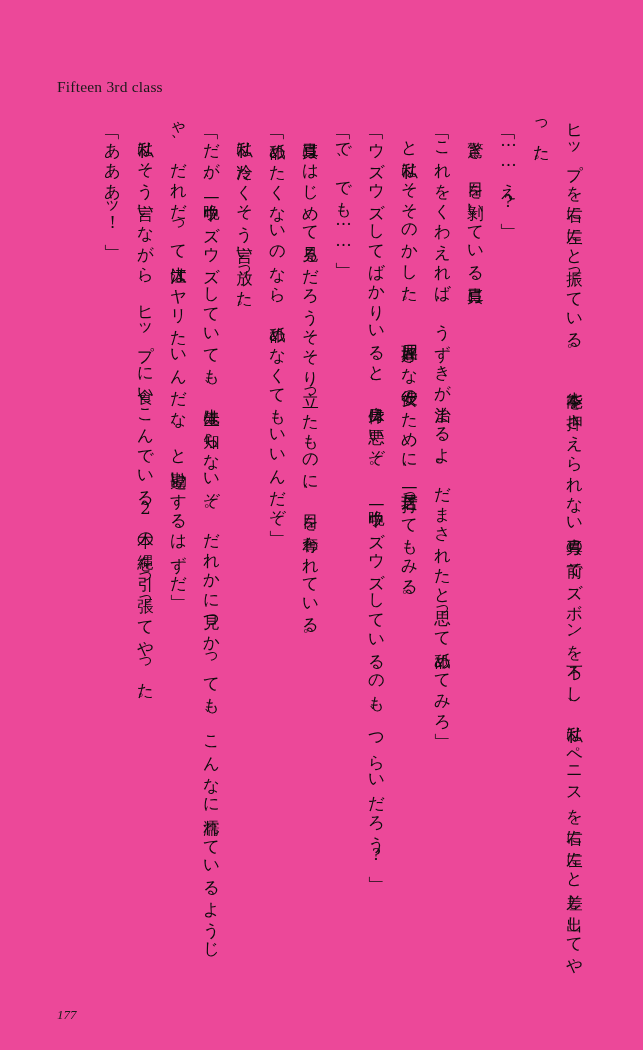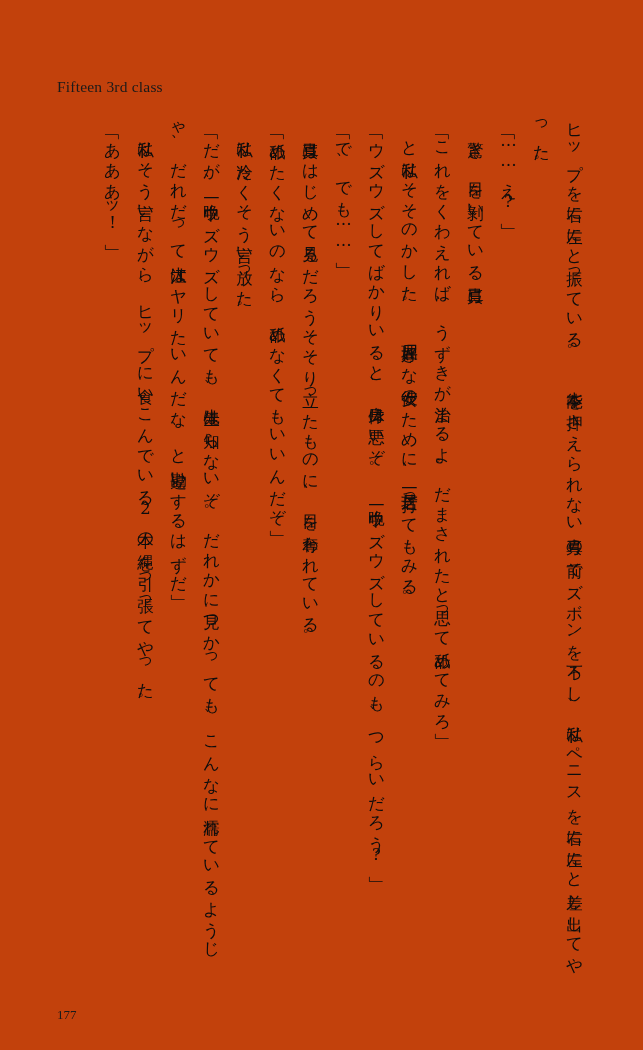--- a/index.html
+++ b/index.html
@@ -11,37 +11,38 @@
     width: 643px;
     height: 1050px;
     overflow: hidden;
     font-family: "Liberation Serif", serif;
     color: #111111;
   }
   .page {
     position: relative;
     width: 643px;
     height: 1050px;
-    background: #c2410c;
+    background: #ec4899;
   }
   .header {
     position: absolute;
     top: 78px;
     left: 57px;
     font-family: "Liberation Serif", serif;
     font-size: 15.5px;
     letter-spacing: 0.2px;
     color: #1a1a1a;
     white-space: nowrap;
   }
   .folio {
     position: absolute;
     left: 57px;
     top: 1007px;
     font-family: "Liberation Serif", serif;
+    font-style: italic;
     font-size: 13px;
     color: #1a1a1a;
     text-align: right;
   }
   .body-text {
     position: absolute;
     top: 112px;
     right: 52px;
     height: 870px;
     width: 520px;

